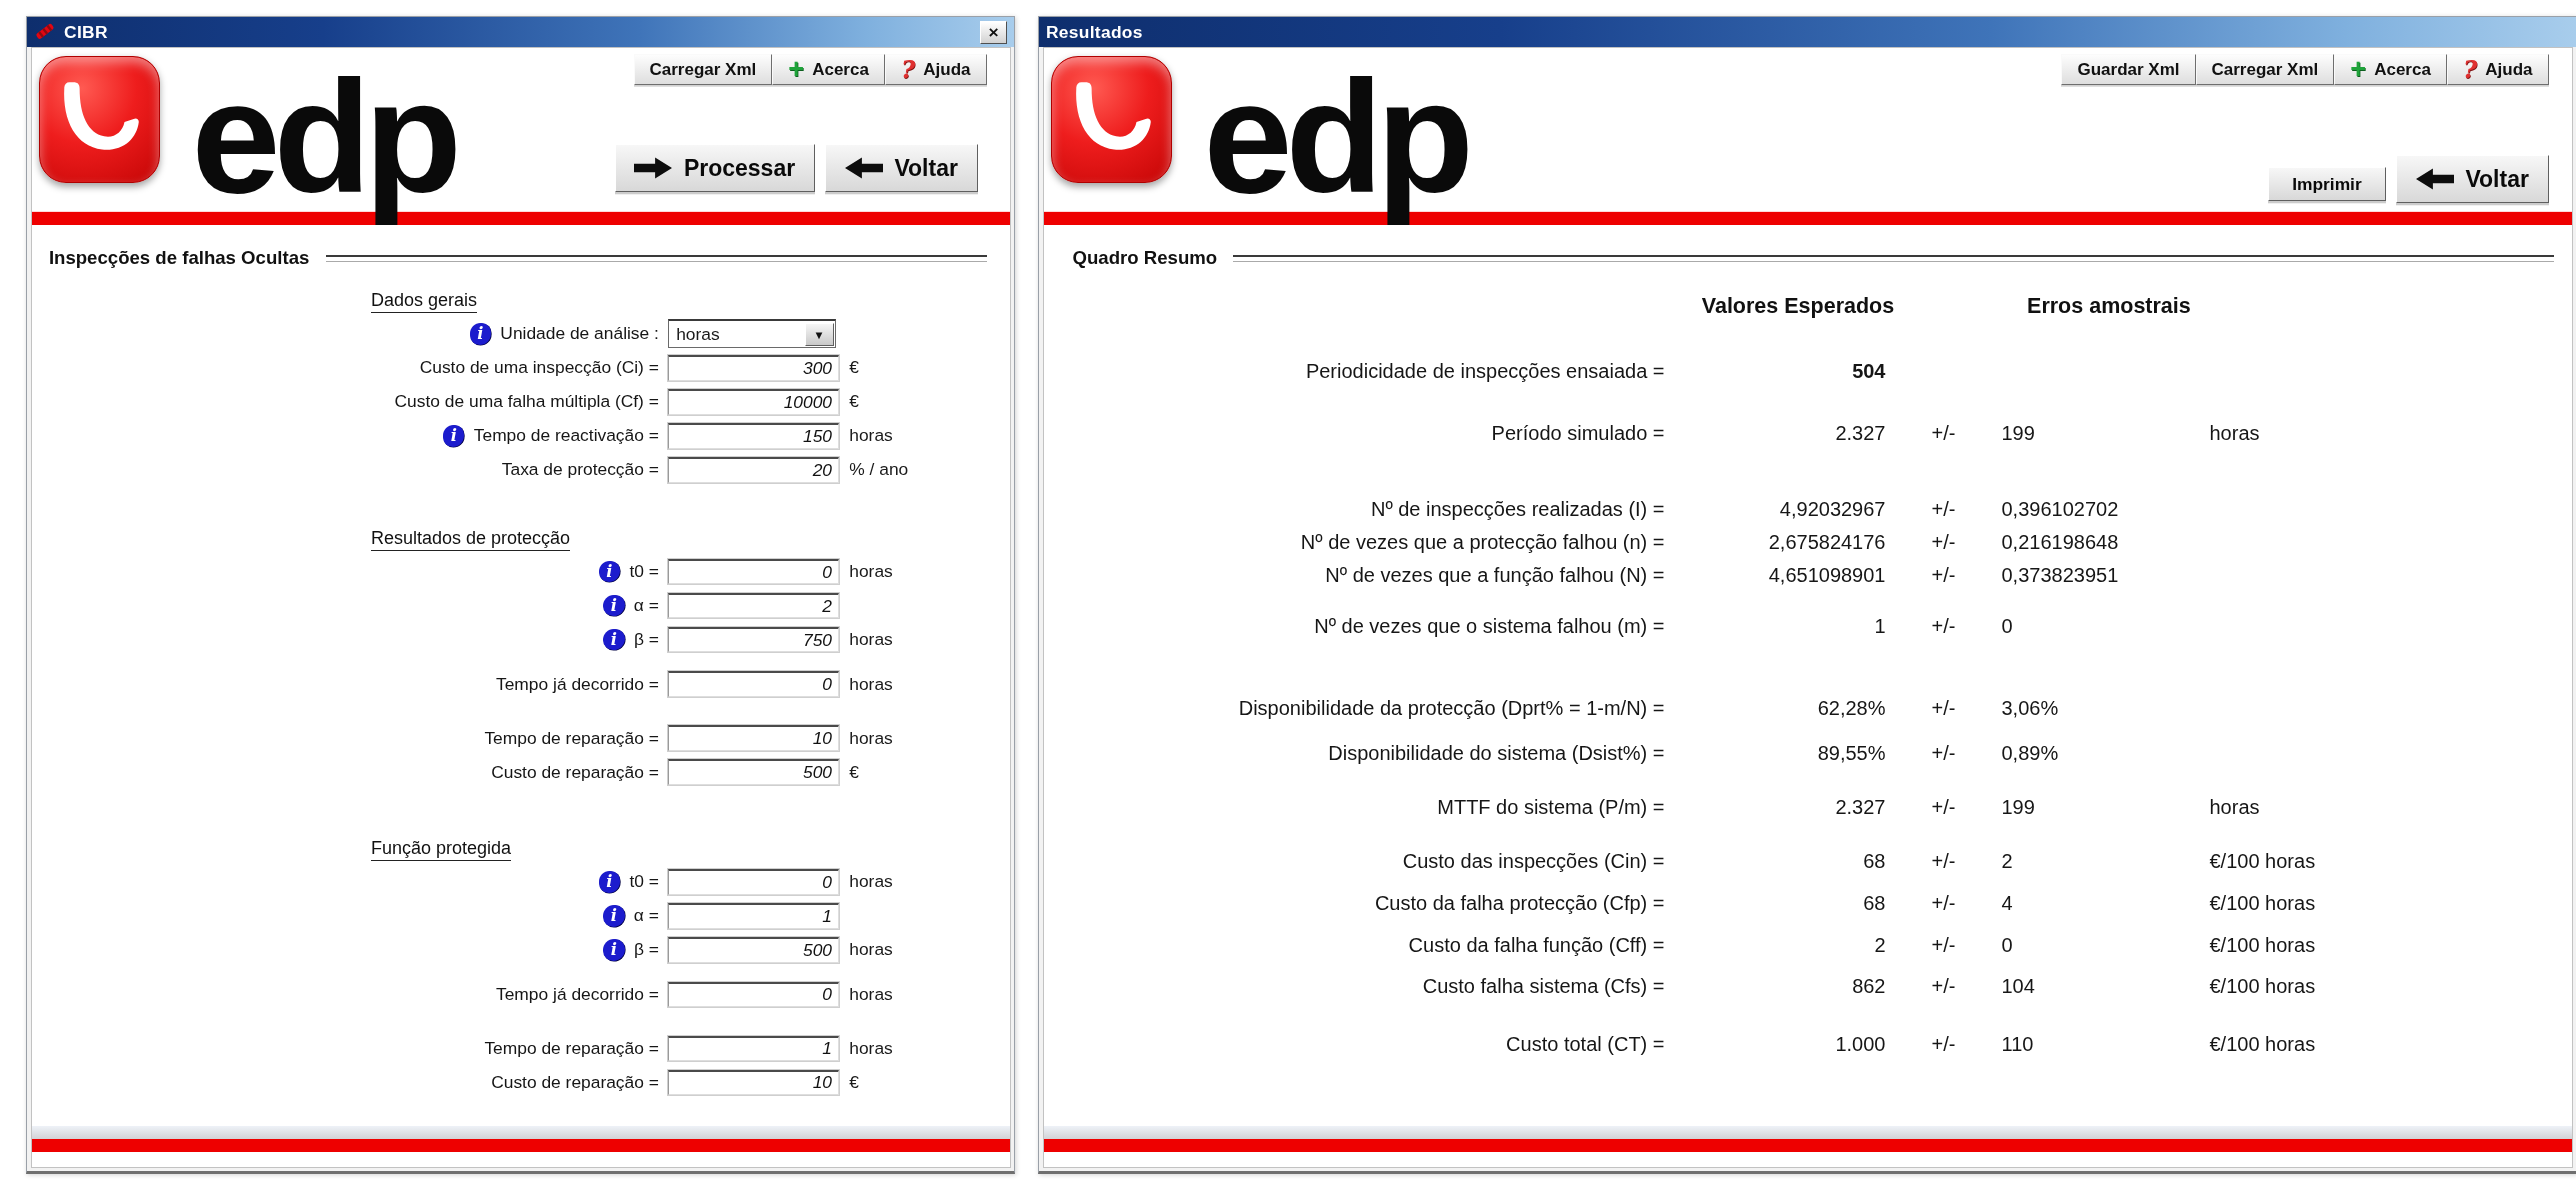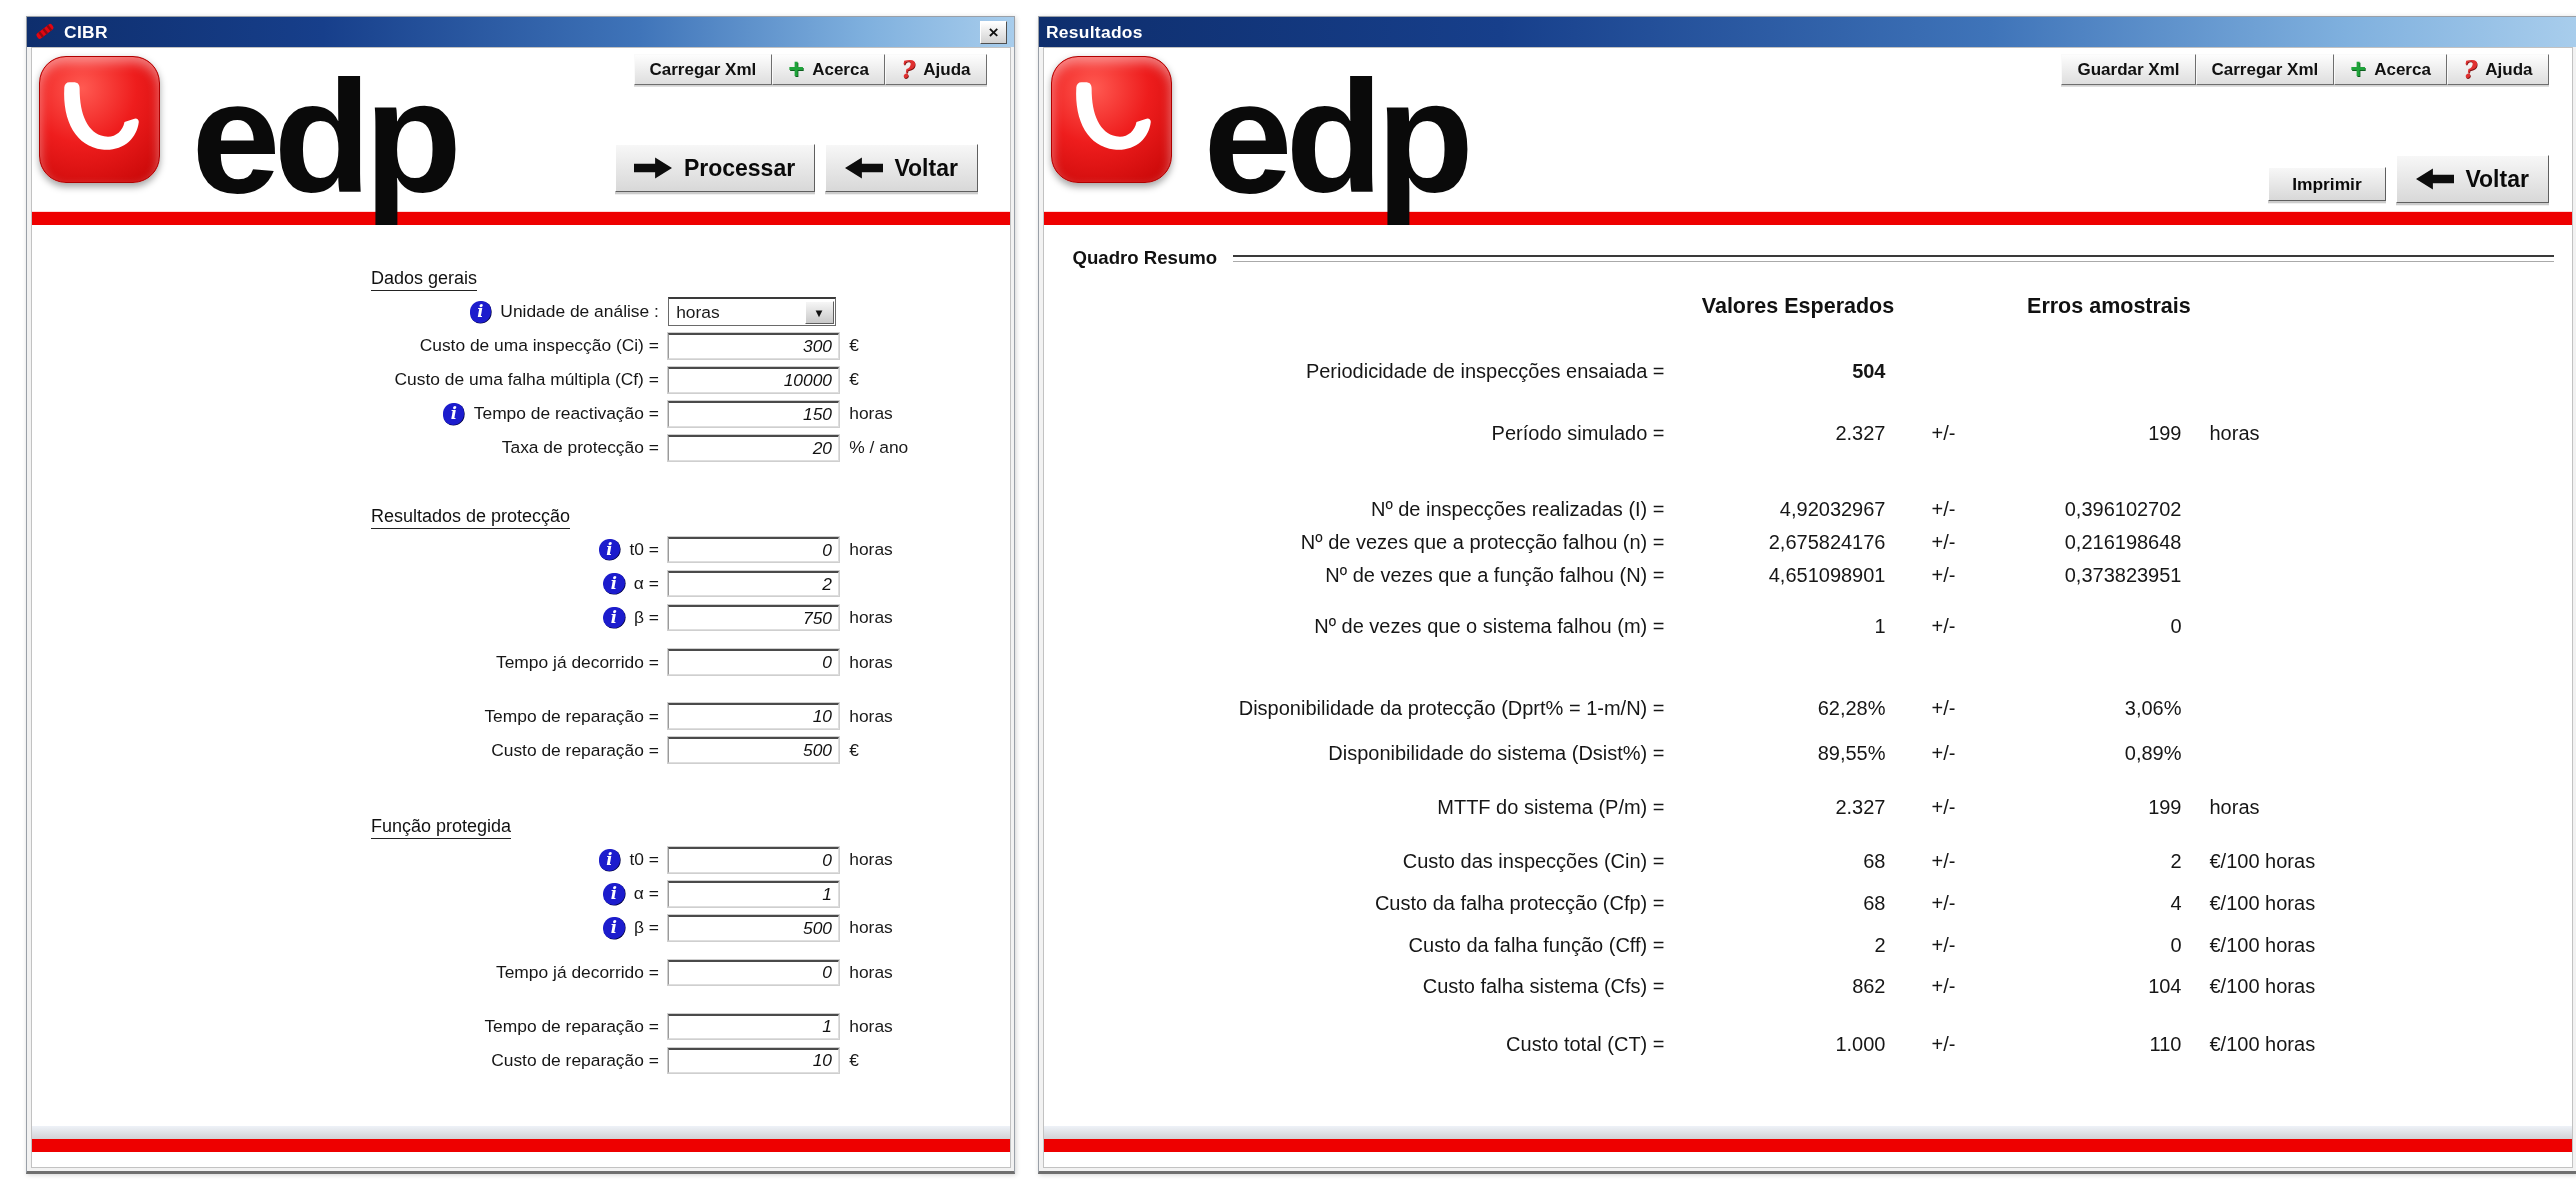--- a/index.html
+++ b/index.html
@@ -85,21 +85,21 @@
   .rhead{display:grid;grid-template-columns:592px 221px 116px 180px 1fr;align-items:center;
     margin-top:21px;height:33px;font-weight:bold;font-size:21.5px;color:#111;}
   .rhead .h-expected{grid-column:2;text-align:center;transform:translateX(23px);white-space:nowrap;}
   .rhead .h-errors{grid-column:4;text-align:center;transform:translateX(17.4px);white-space:nowrap;}
   .rrow{display:grid;grid-template-columns:592px 221px 116px 180px 1fr;align-items:center;
     height:33px;font-size:20px;color:#161616;}
   .rlab{text-align:right;white-space:nowrap;}
   .rval{text-align:right;white-space:nowrap;}
   .rval.bold{font-weight:bold;}
   .rpm{text-align:center;}
-  .rerr{text-align:right;white-space:nowrap;}
+  .rerr{white-space:nowrap;}
   .runit{padding-left:28px;text-align:left;white-space:nowrap;}
   .r-m55{margin-top:32px;}.r-m49{margin-top:28.5px;}.r-m74{margin-top:43px;}
   .r-m32{margin-top:18.6px;}.r-m85{margin-top:49px;}.r-m21{margin-top:12.2px;}
   .r-m71{margin-top:21px;}.r-m15{margin-top:8.7px;}.r-m14{margin-top:8.1px;}.r-m44{margin-top:25.6px;}
 </style>
 </head>
 <body>
 
 <div class="window left">
   <div class="titlebar">
@@ -150,20 +150,24 @@
           <svg width="38" height="22" viewBox="0 0 72 40">
               <path d="M72 12 H32 V0 L0 20 L32 40 V28 H72 Z" fill="#0d0d0d"></path>
             </svg>
           <span>Voltar</span>
         </button>
       </div>
     </div>
     <div class="redbar"></div>
 
     <div class="form">
+      <div class="form-title">
+        <span class="t">Inspecções de falhas Ocultas</span>
+        <span class="line"></span>
+      </div>
 
       <div class="ghead">
         <span class="ghead-t">Dados gerais</span>
       </div>
       <div class="frow">
         <div class="flabel">
           <span class="info">i</span>
           <span>Unidade de análise :</span>
         </div>
         <div class="select">

